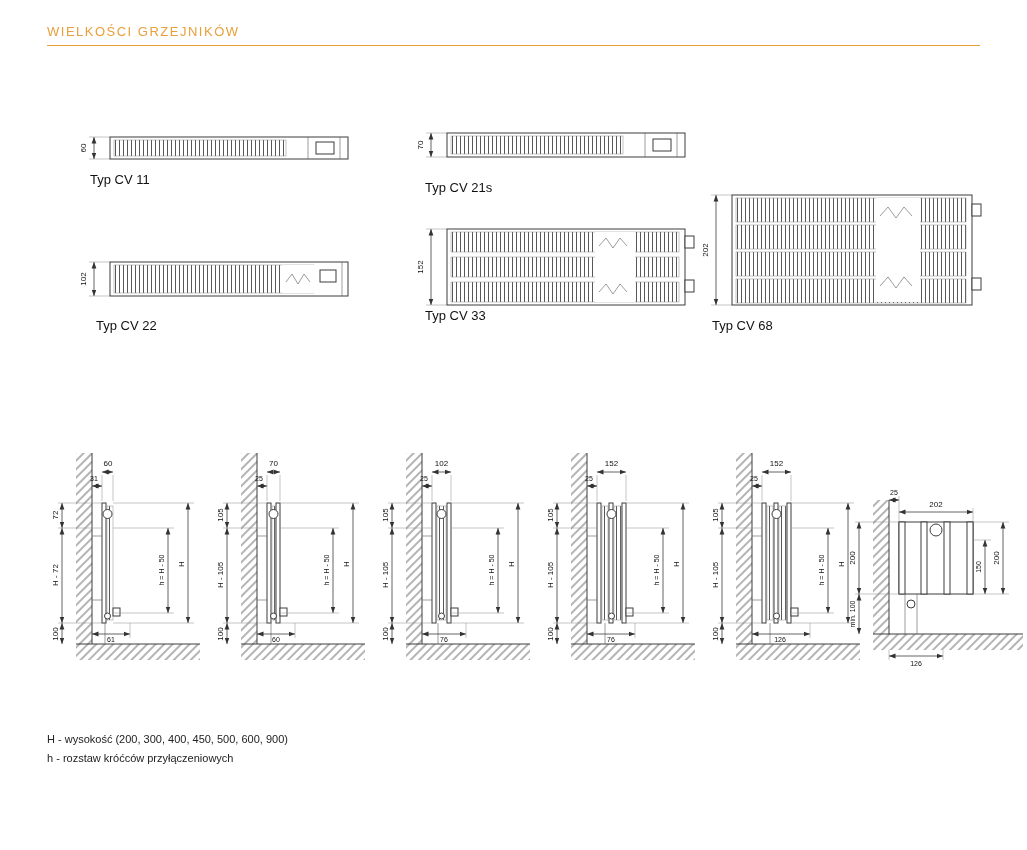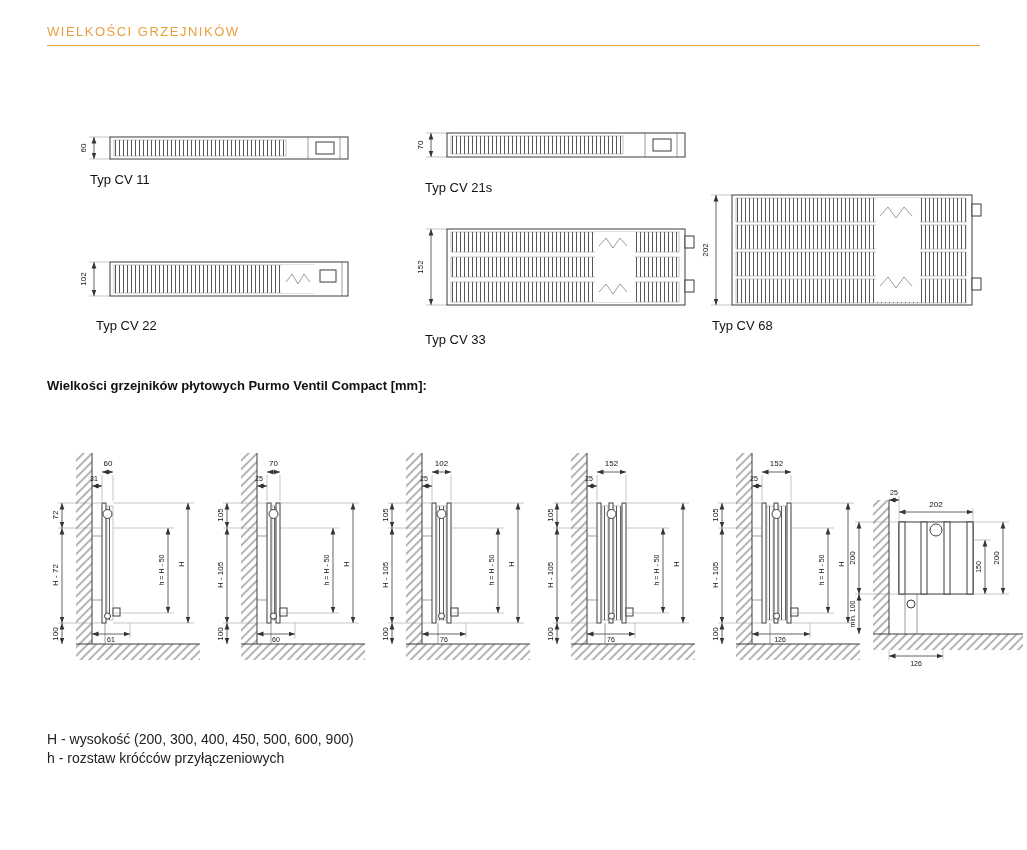--- a/index.html
+++ b/index.html
@@ -6,21 +6,21 @@
   body{font-family:"Liberation Sans", sans-serif; color:#1a1a1a;}
   .page{position:relative;width:1027px;height:850px;background:#fff;overflow:hidden;}
 
   .hdr{position:absolute;left:47px;top:24px;font-size:13px;font-weight:normal;letter-spacing:1.5px;color:#E89F3C;}
   .hdr-rule{position:absolute;left:47px;top:45px;width:933px;height:1px;background:#E89F3C;}
 
   .abs{position:absolute;}
   .tv-label{position:absolute;font-size:13px;font-weight:normal;color:#111;}
   .section-title{position:absolute;left:47px;top:378px;font-size:13px;font-weight:bold;color:#111;}
 
-  .legend{position:absolute;left:47px;top:730px;font-size:14px;color:#222;}
+  .legend{position:absolute;left:47px;top:730px;font-size:11px;color:#222;}
   .legend div{line-height:19px;}
 
   svg text{font-family:"Liberation Sans", sans-serif; fill:#111;}
   .dt{font-size:8px;}
   .dts{font-size:7px;}
   .dl{stroke:#3d3d3d;stroke-width:1;fill:none;}
   .thin{stroke:#5a5a5a;stroke-width:.6;fill:none;}
   .box{fill:#ffffff;stroke:#3d3d3d;stroke-width:1;}
   .finsr{fill:url(#fins);stroke:#8a8a8a;stroke-width:.5;}
   .dml{stroke:#3c3c3c;stroke-width:.8;fill:none;}
@@ -123,21 +123,21 @@
         <rect class="finsr" x="36" y="33" width="228" height="20"></rect>
         <rect class="finsr" x="36" y="58" width="228" height="20"></rect>
         <rect class="white" x="180" y="8" width="40" height="70"></rect>
         <path class="thin" d="M184,22 l7,-8 l7,10 l7,-10 l7,8"></path>
         <path class="thin" d="M184,68 l7,-8 l7,10 l7,-10 l7,8"></path>
         <rect class="box" x="270" y="12" width="9" height="12"></rect>
         <rect class="box" x="270" y="56" width="9" height="12"></rect>
       </g>
     </svg>
   </div>
-  <div class="tv-label" style="left:425px;top:332px">Typ CV 33</div>
+  <div class="tv-label" style="left:425px;top:308px">Typ CV 33</div>
 
   <div class="abs" style="left:700px;top:190px">
     <svg width="292" height="120" viewBox="0 0 292 120">
       <g>
         <line class="dml" x1="16" y1="5" x2="16" y2="115" marker-start="url(#arr)" marker-end="url(#arr)"></line>
         <line class="ext" x1="11" y1="5" x2="32" y2="5"></line>
         <line class="ext" x1="11" y1="115" x2="32" y2="115"></line>
         <text class="dt" transform="translate(8 60) rotate(-90)" text-anchor="middle">202</text>
       </g>
       <g>
@@ -149,21 +149,20 @@
         <rect class="white" x="176" y="8" width="44" height="104"></rect>
         <path class="thin" d="M180,26 l8,-9 l8,11 l8,-11 l8,9"></path>
         <path class="thin" d="M180,96 l8,-9 l8,11 l8,-11 l8,9"></path>
         <rect class="box" x="272" y="14" width="9" height="12"></rect>
         <rect class="box" x="272" y="88" width="9" height="12"></rect>
       </g>
     </svg>
   </div>
   <div class="tv-label" style="left:712px;top:318px">Typ CV 68</div>
 
-  <div class="section-title">Wielkości grzejników płytowych Purmo Ventil Compact [mm]:</div>
 
   <div class="abs" style="left:48px;top:428px">
     <svg width="160" height="240" viewBox="0 0 160 240">
       <g>
         <rect class="wh" x="28" y="25" width="16" height="191"></rect>
         <line class="dl" x1="44" y1="25" x2="44" y2="216"></line>
         <rect class="wh" x="28" y="216" width="124" height="16"></rect>
         <line class="dl" x1="28" y1="216" x2="152" y2="216"></line>
       </g>
       <g>

